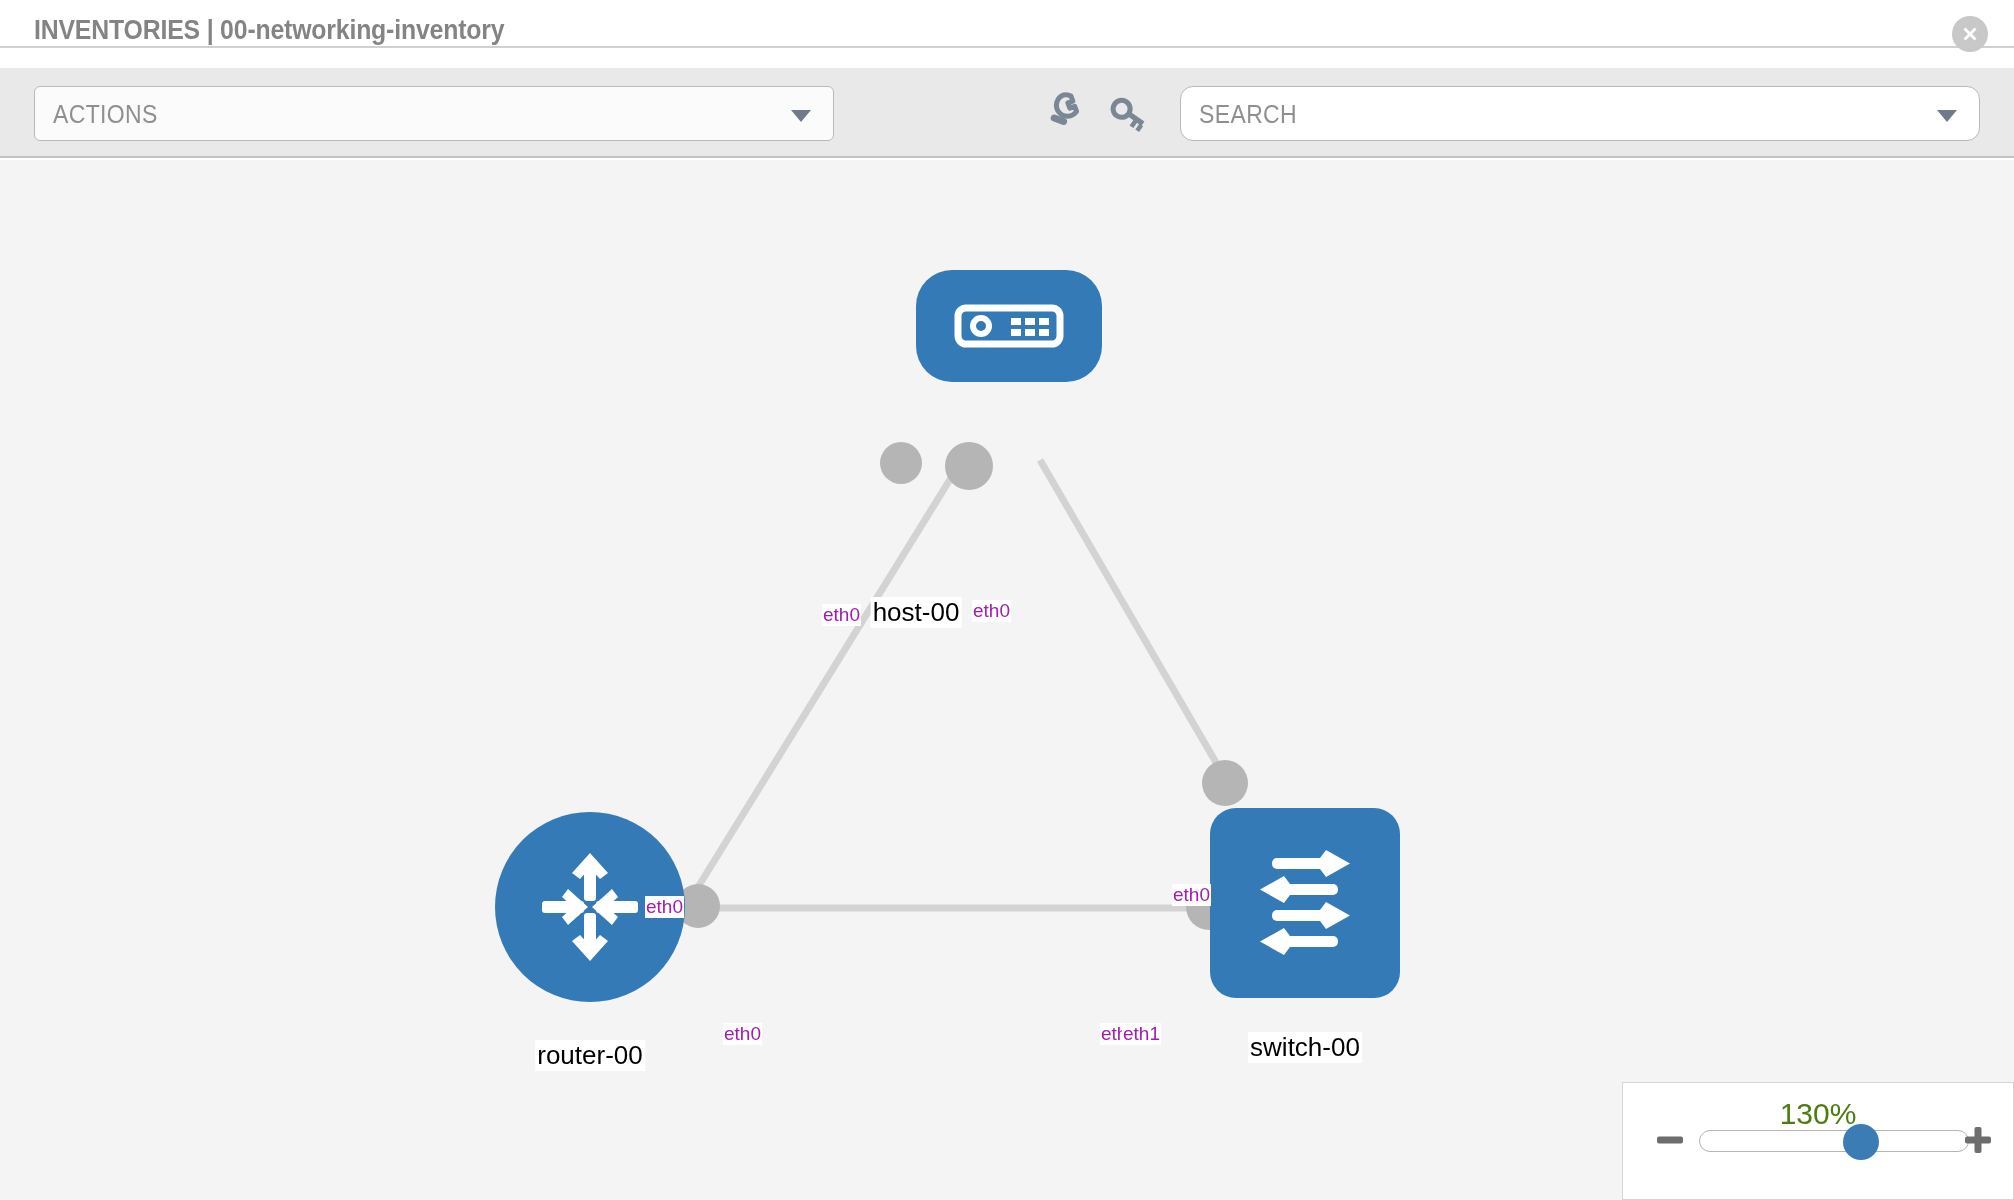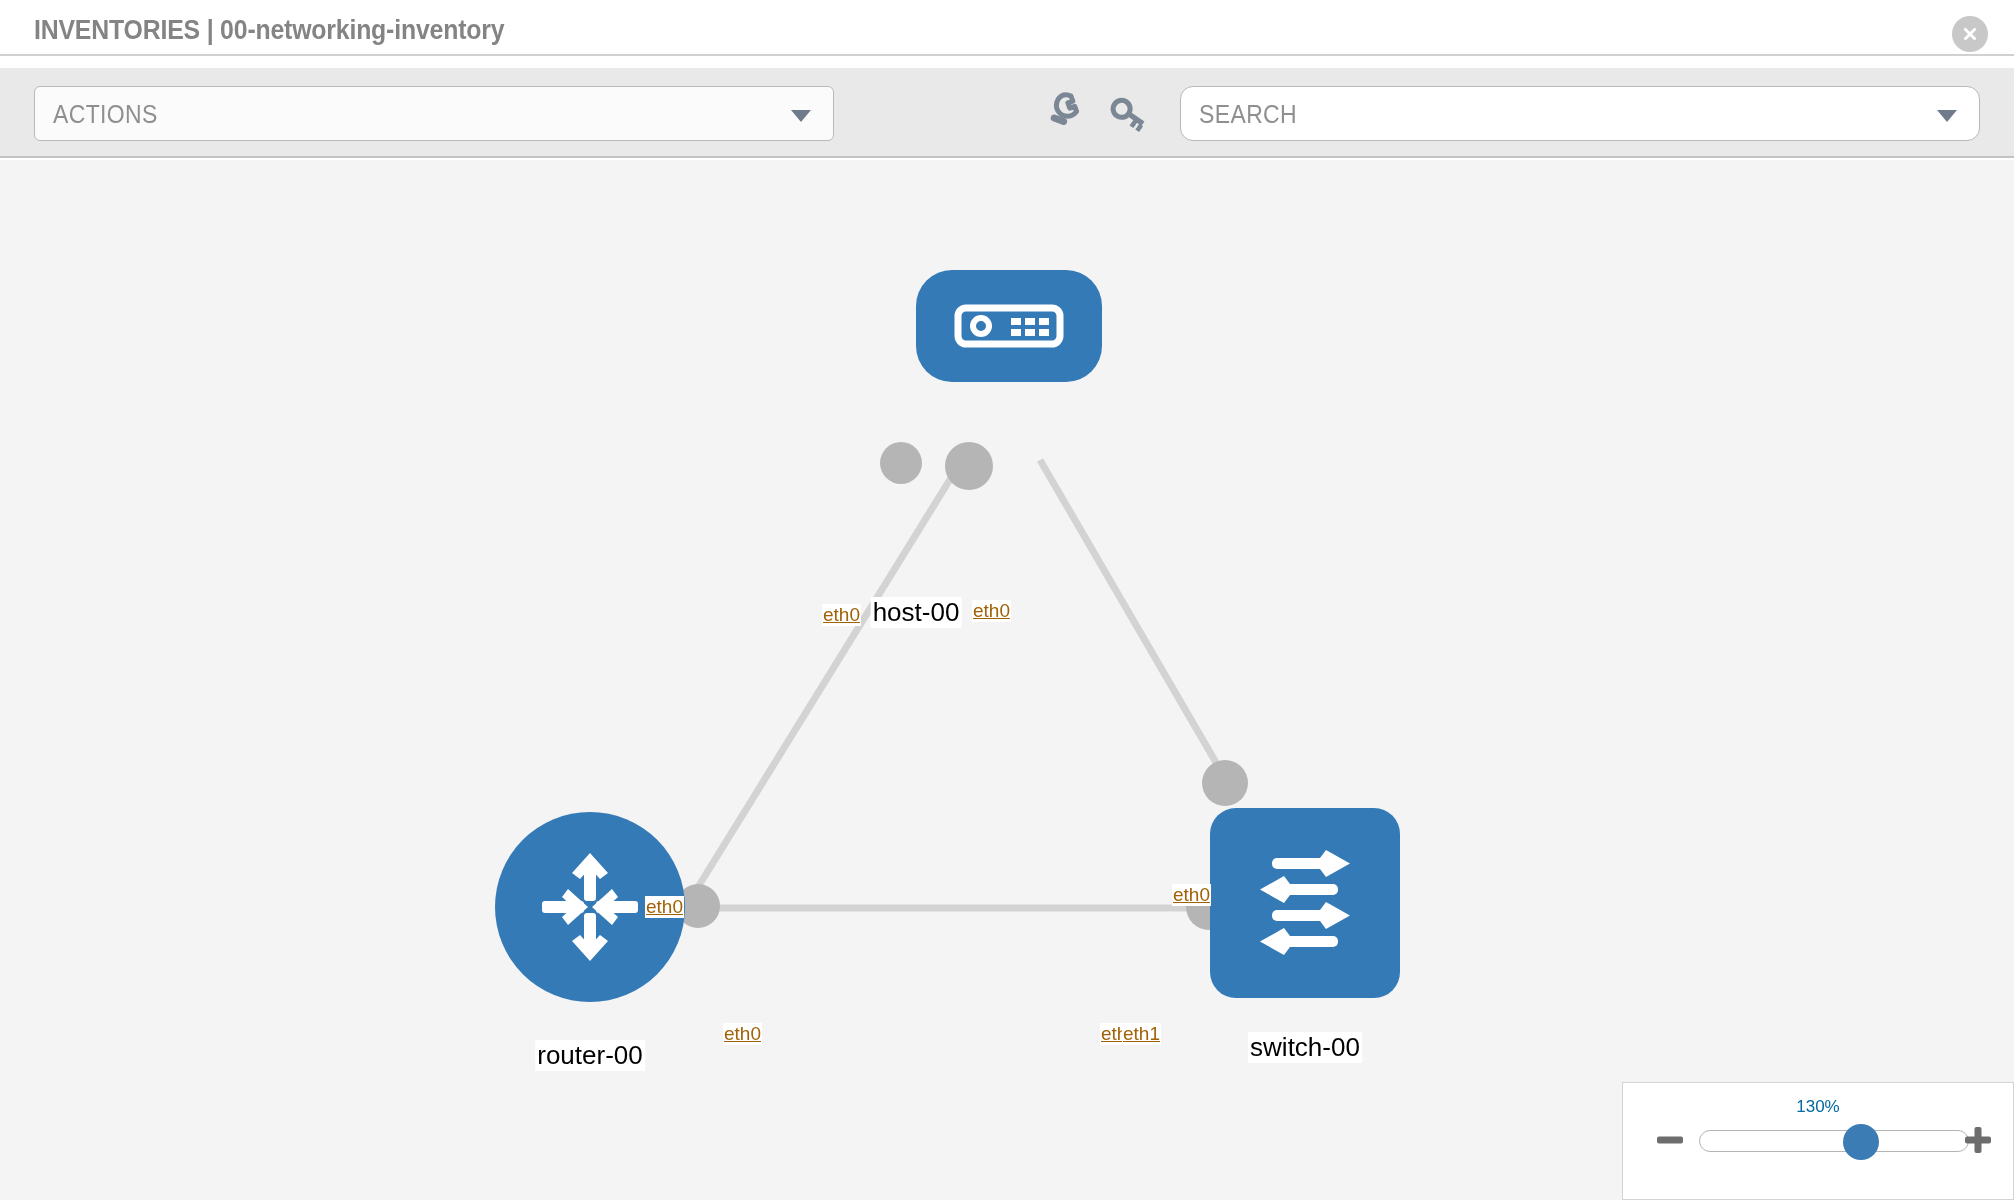--- a/index.html
+++ b/index.html
@@ -6,21 +6,21 @@
   html, body {
     width: 2014px; height: 1200px;
     background: #ffffff;
     font-family: "Liberation Sans", sans-serif;
     overflow: hidden;
   }
   #app { position: relative; width: 2014px; height: 1200px; }
 
   
   .titlebar {
-    position: absolute; left: 0; top: 0; width: 2014px; height: 56px;
+    position: absolute; left: 0; top: 0; width: 2014px; height: 48px;
     background: #ffffff;
     border-bottom: 2px solid #d0d0d0;
   }
   .title-text {
     position: absolute; left: 34px; top: 15px;
     font-size: 27px; font-weight: bold; letter-spacing: -0.2px;
     color: #848484;
     font-family: "Liberation Sans Narrow", "Liberation Sans", sans-serif;
     transform: scaleX(0.92); transform-origin: left center;
     white-space: nowrap;
@@ -104,42 +104,41 @@
   .node-label {
     position: absolute;
     font-size: 26px; color: #000000;
     background: #ffffff;
     white-space: nowrap;
     padding: 0 2px;
     transform: translateX(-50%);
   }
   .iface-label {
     position: absolute;
-    font-size: 19px; color: #a16207;
+    font-size: 19px; color: #a21caf;
     background: #ffffff;
     white-space: nowrap;
     padding: 0 1px;
-    text-decoration: underline;
   }
   .port {
     position: absolute;
     background: #b5b5b5;
     border-radius: 50%;
   }
 
   
   .zoom-panel {
     position: absolute; left: 1622px; top: 1082px;
     width: 392px; height: 118px;
     background: #ffffff;
     border: 1px solid #d4d4d4;
   }
   .zoom-value {
     position: absolute; left: 0; right: 0; top: 14px;
-    text-align: center; font-size: 17px; color: #0369a1;
+    text-align: center; font-size: 30px; color: #4d7c0f;
   }
   .zoom-minus, .zoom-plus {
     position: absolute; top: 40px;
     width: 34px; height: 34px; cursor: pointer; color: #6d6d6d;
   }
   .zoom-minus { left: 30px; }
   .zoom-plus  { right: 18px; }
   .zoom-track {
     position: absolute; left: 76px; top: 47px;
     width: 270px; height: 22px;

